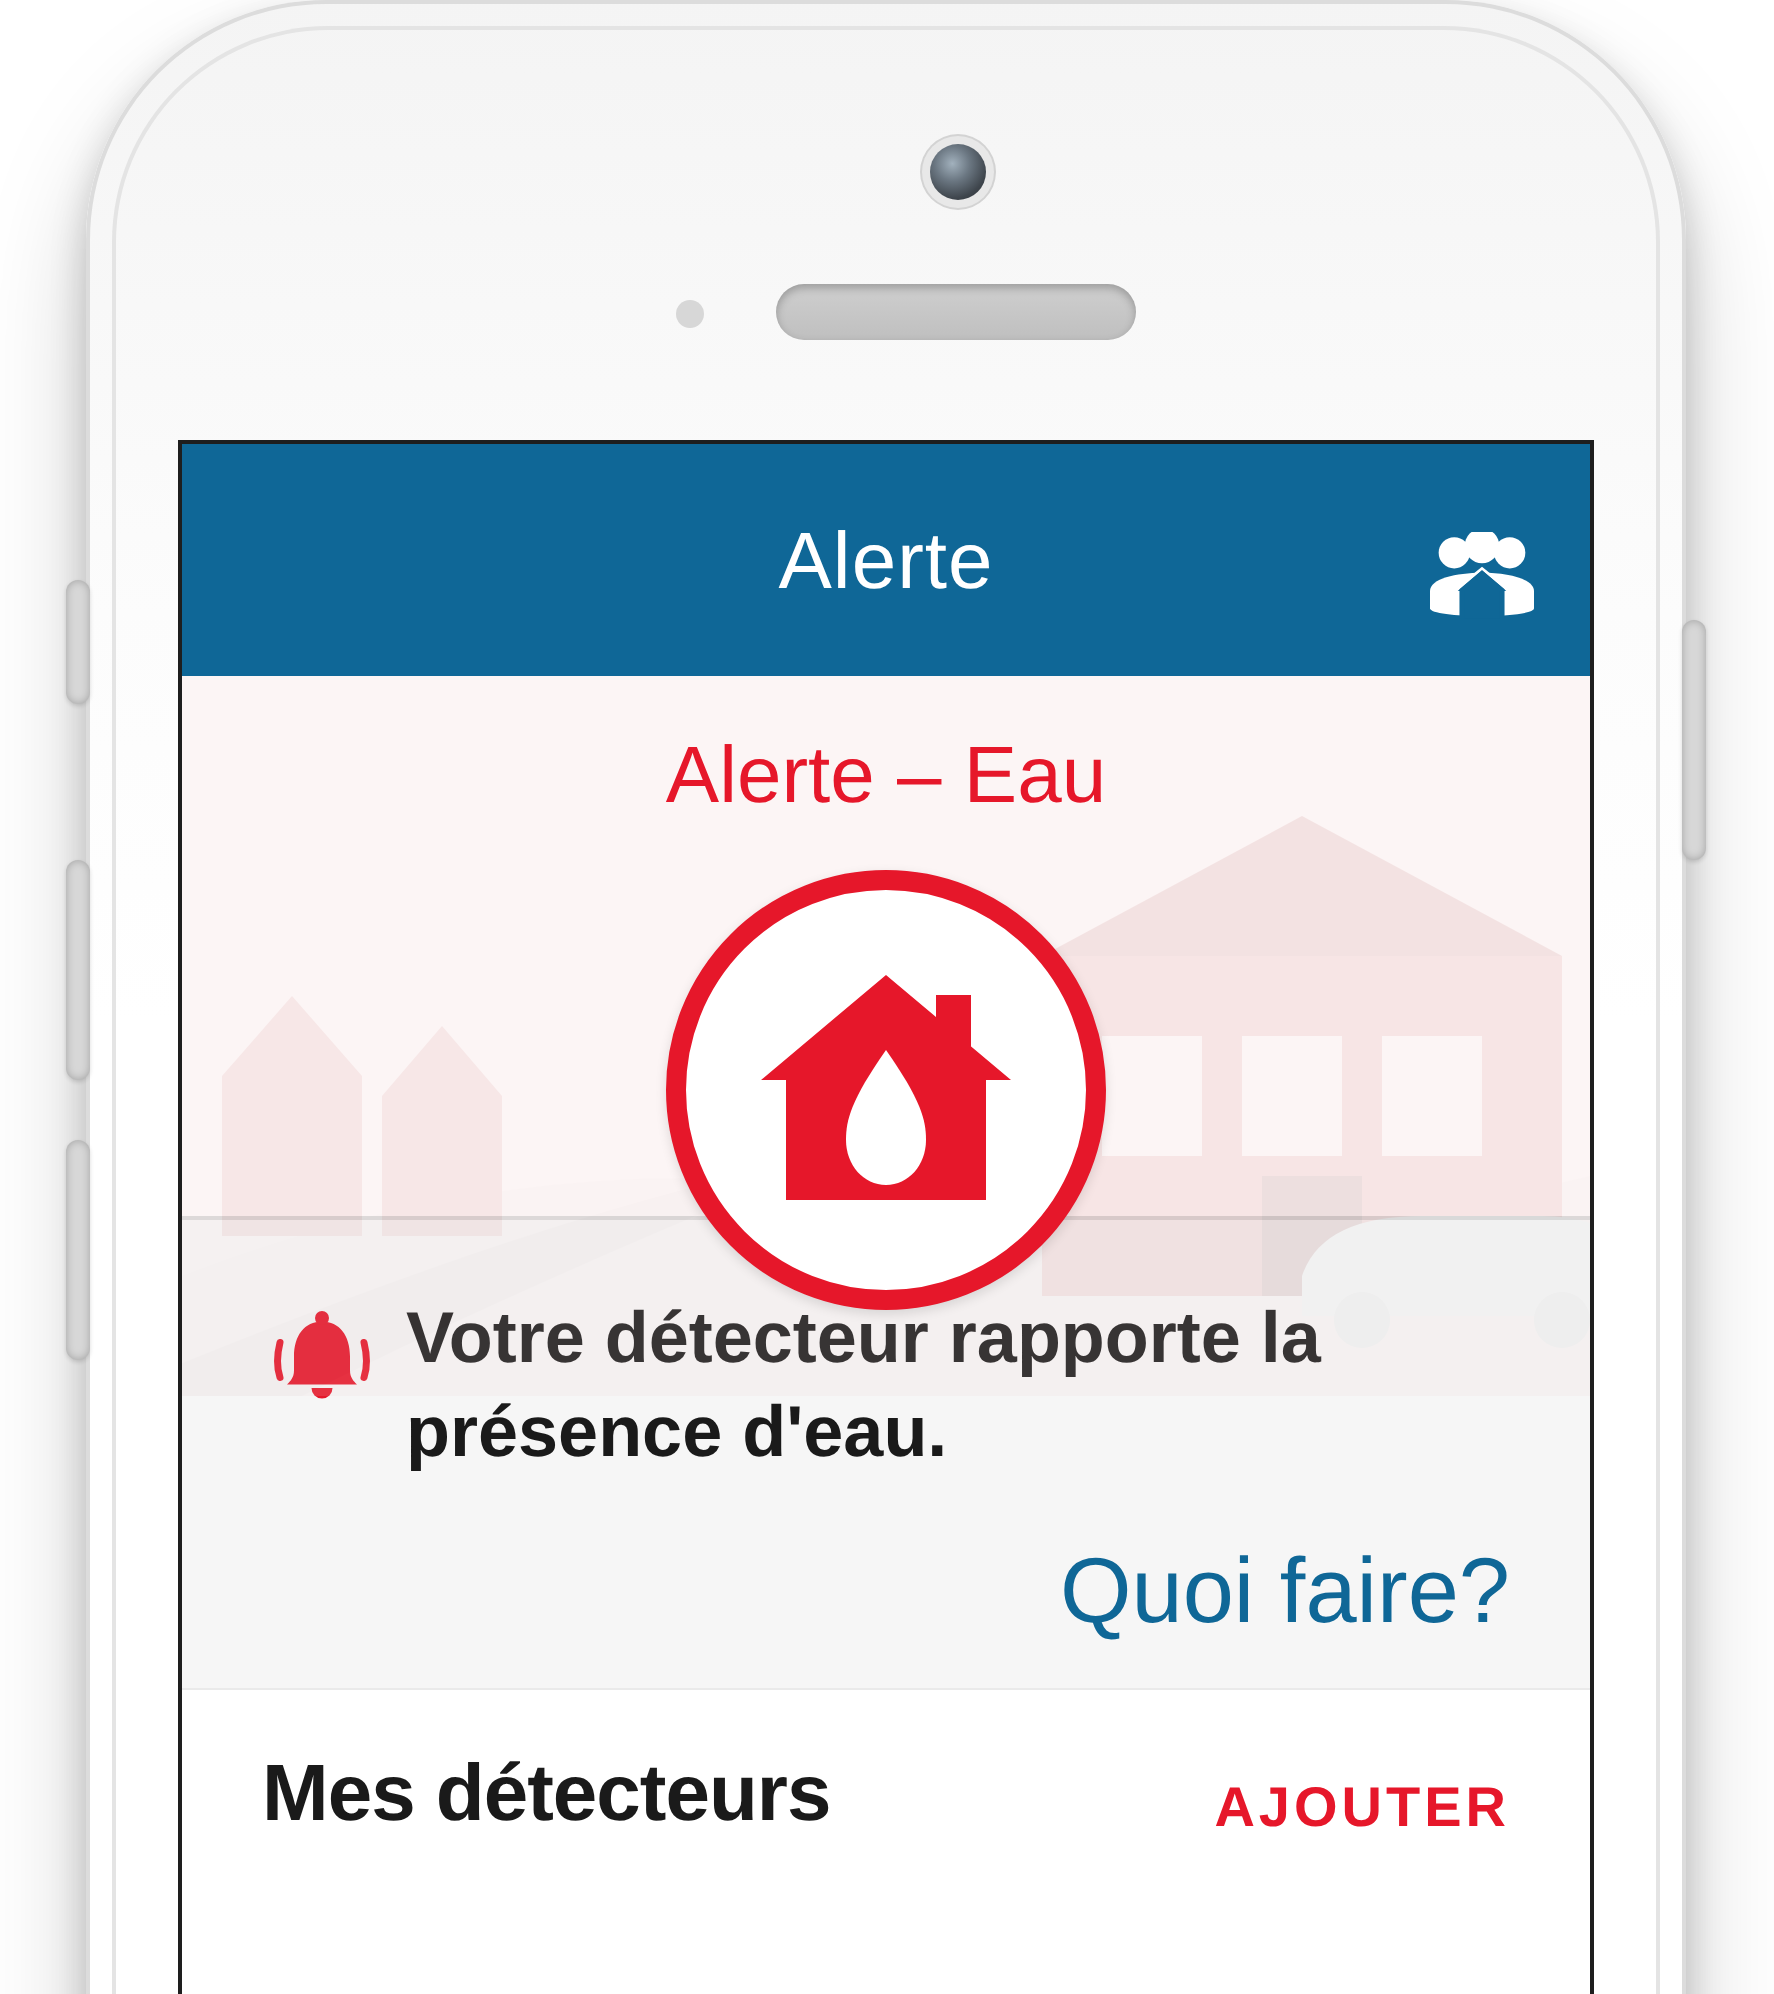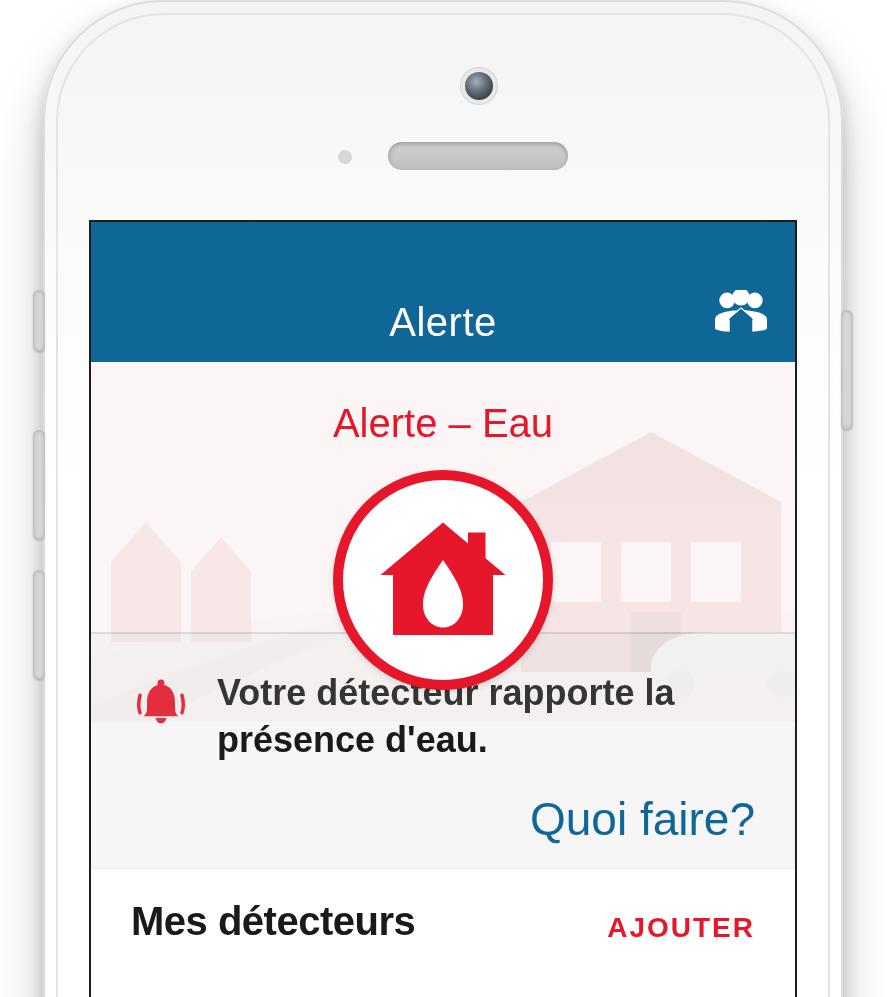--- a/index.html
+++ b/index.html
@@ -75,27 +75,27 @@
   .screen {
     position:absolute;
     left:48px; top:222px;
     width:704px; height:1250px;
     background:#ffffff;
     overflow:hidden;
     box-shadow: 0 0 0 2px #1e1e1e;
   }
 
   .topbar {
-    height:140px;
+    height:116px;
     background:#0f6797;
     display:flex;
     align-items:flex-end;
     justify-content:center;
     position:relative;
-    padding-bottom:17px;
+    padding-bottom:34px;
   }
   .topbar-title {
     color:#ffffff;
     font-size:40px;
     font-weight:400;
     letter-spacing:.5px;
   }
   .group-btn {
     position:absolute;
     right:24px;
@@ -104,21 +104,21 @@
     display:flex;
     align-items:center;
     justify-content:center;
   }
 
   .hero {
     position:relative;
     height:272px;
     background:#fefafa;
     text-align:center;
-    padding-top:39px;
+    padding-top:28px;
     border-bottom: 2px solid #dadada;
   }
   .hero-bg {
     position:absolute;
     inset:0;
     opacity:.14;
     pointer-events:none;
   }
   .hero-title {
     position:relative;
@@ -141,21 +141,21 @@
 
   .card {
     margin:0;
     background:#f6f6f6;
     padding:36px 40px 22px 40px;
     border-bottom: 1px solid #eaeaea;
   }
   .card-row {
     display:flex;
     align-items:flex-start;
-    gap:26px;
+    gap:12px;
   }
   .card-msg {
     color:#1a1a1a;
     font-size:36px;
     line-height:1.3;
     font-weight:700;
     flex:1;
   }
   .card-action {
     text-align:right;

